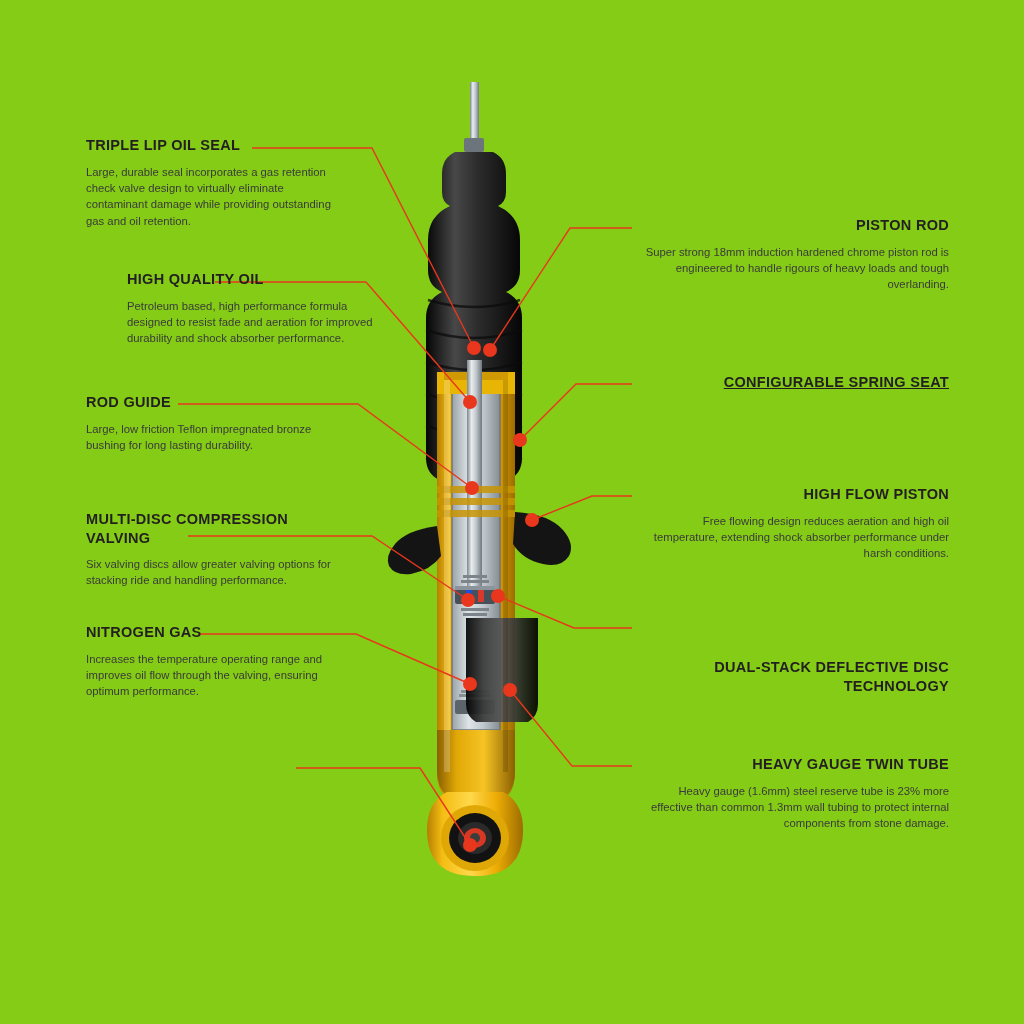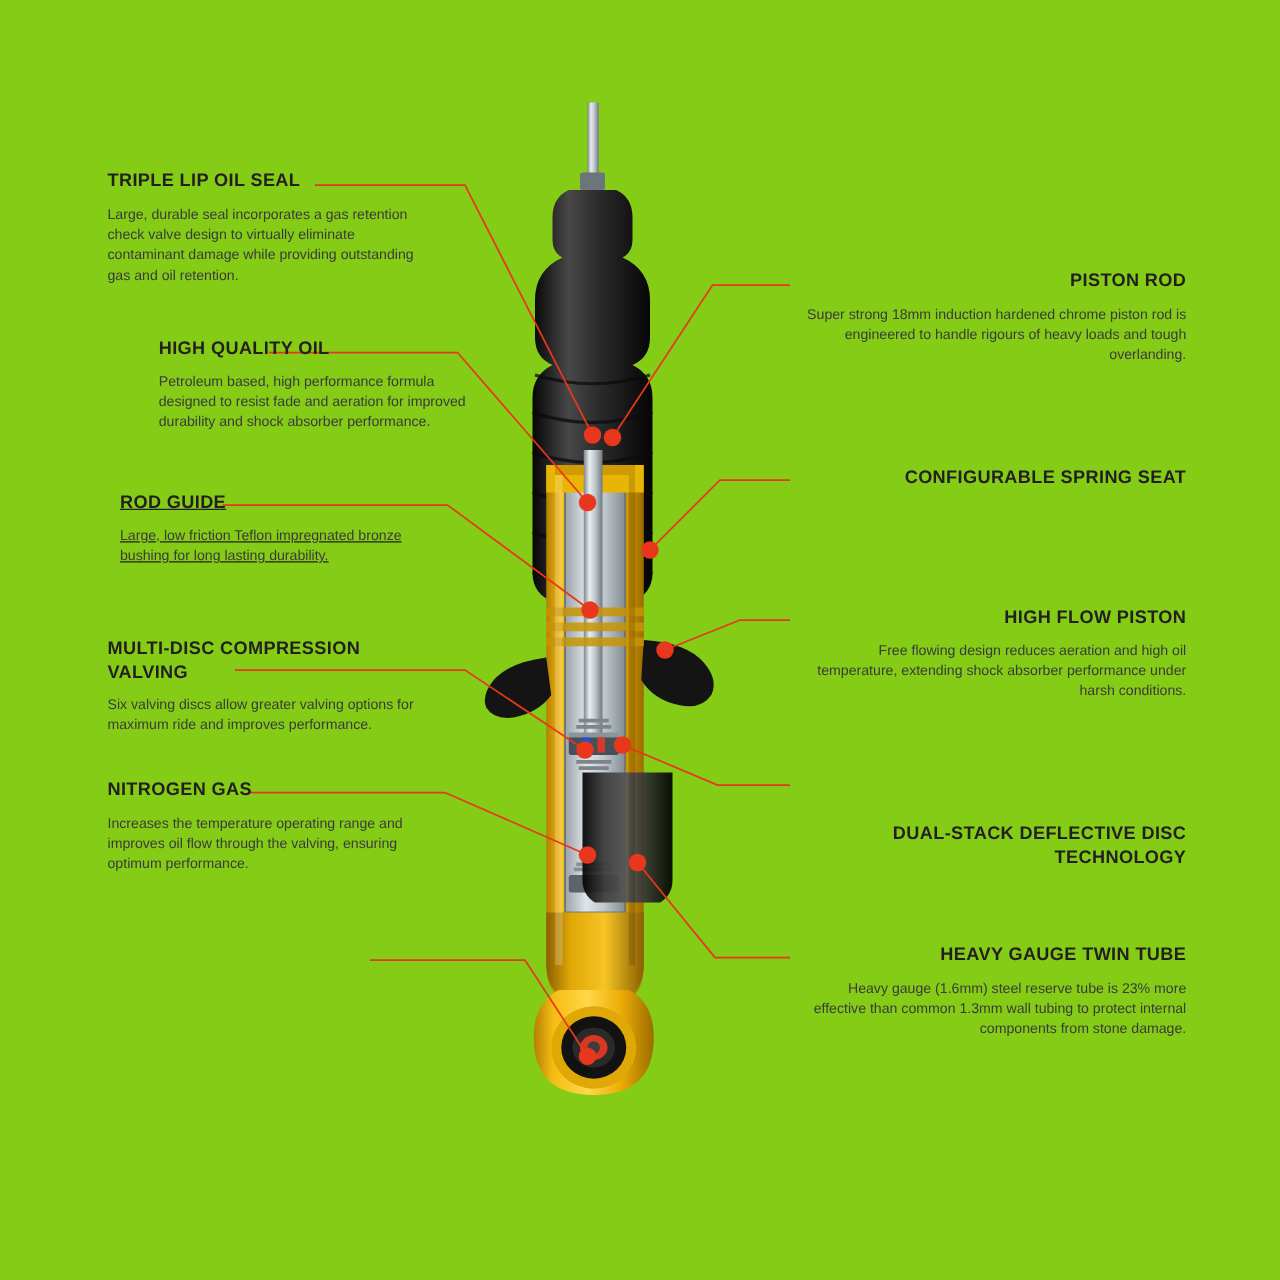--- a/index.html
+++ b/index.html
@@ -220,42 +220,42 @@
   <div class="callout left" style="left:86px; top:136px; width:248px;">
     <div class="title">TRIPLE LIP OIL SEAL</div>
     <div class="body">Large, durable seal incorporates a gas retention check valve design to virtually eliminate contaminant damage while providing outstanding gas and oil retention.</div>
   </div>
 
   <div class="callout left" style="left:86px; top:270px; width:248px;margin-left:41px;">
     <div class="title">HIGH QUALITY OIL</div>
     <div class="body">Petroleum based, high performance formula designed to resist fade and aeration for improved durability and shock absorber performance.</div>
   </div>
 
-  <div class="callout left" style="left:96px; top:393px; width:240px;text-decoration:underline;">
+  <div class="callout left" style="left:86px; top:393px; width:240px;">
     <div class="title">ROD GUIDE</div>
     <div class="body">Large, low friction Teflon impregnated bronze bushing for long lasting durability.</div>
   </div>
 
   <div class="callout left" style="left:86px; top:510px; width:248px;">
     <div class="title">MULTI-DISC COMPRESSION VALVING</div>
-    <div class="body">Six valving discs allow greater valving options for maximum ride and improves performance.</div>
+    <div class="body">Six valving discs allow greater valving options for stacking ride and handling performance.</div>
   </div>
 
   <div class="callout left" style="left:86px; top:623px; width:240px;">
     <div class="title">NITROGEN GAS</div>
     <div class="body">Increases the temperature operating range and improves oil flow through the valving, ensuring optimum performance.</div>
   </div>
 
 
   <div class="callout right" style="left:641px; top:216px; width:308px;">
     <div class="title">PISTON ROD</div>
     <div class="body">Super strong 18mm induction hardened chrome piston rod is engineered to handle rigours of heavy loads and tough overlanding.</div>
   </div>
 
-  <div class="callout right" style="left:641px; top:373px; width:308px;">
+  <div class="callout right" style="left:641px; top:373px; width:308px;text-decoration:underline;">
     <div class="title">CONFIGURABLE SPRING SEAT</div>
   </div>
 
   <div class="callout right" style="left:641px; top:485px; width:308px;">
     <div class="title">HIGH FLOW PISTON</div>
     <div class="body">Free flowing design reduces aeration and high oil temperature, extending shock absorber performance under harsh conditions.</div>
   </div>
 
   <div class="callout right" style="left:641px; top:610px; width:308px;margin-top:48px;">
     <div class="title">DUAL-STACK DEFLECTIVE DISC TECHNOLOGY</div>

